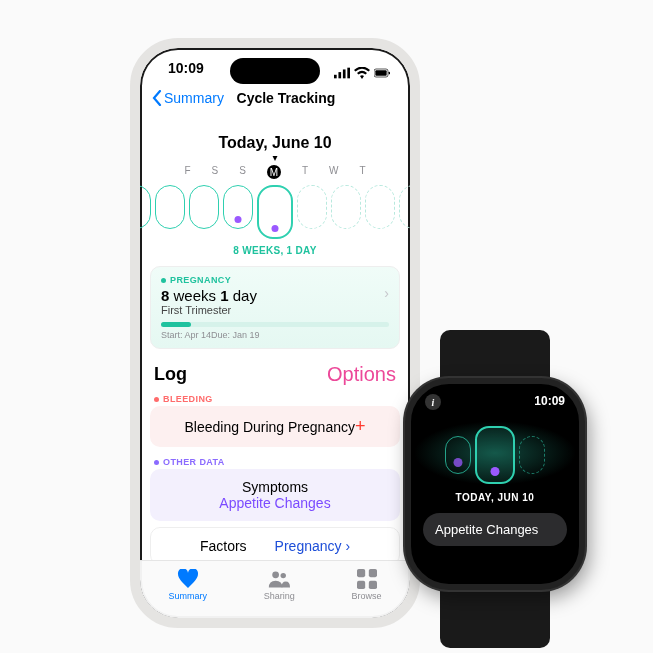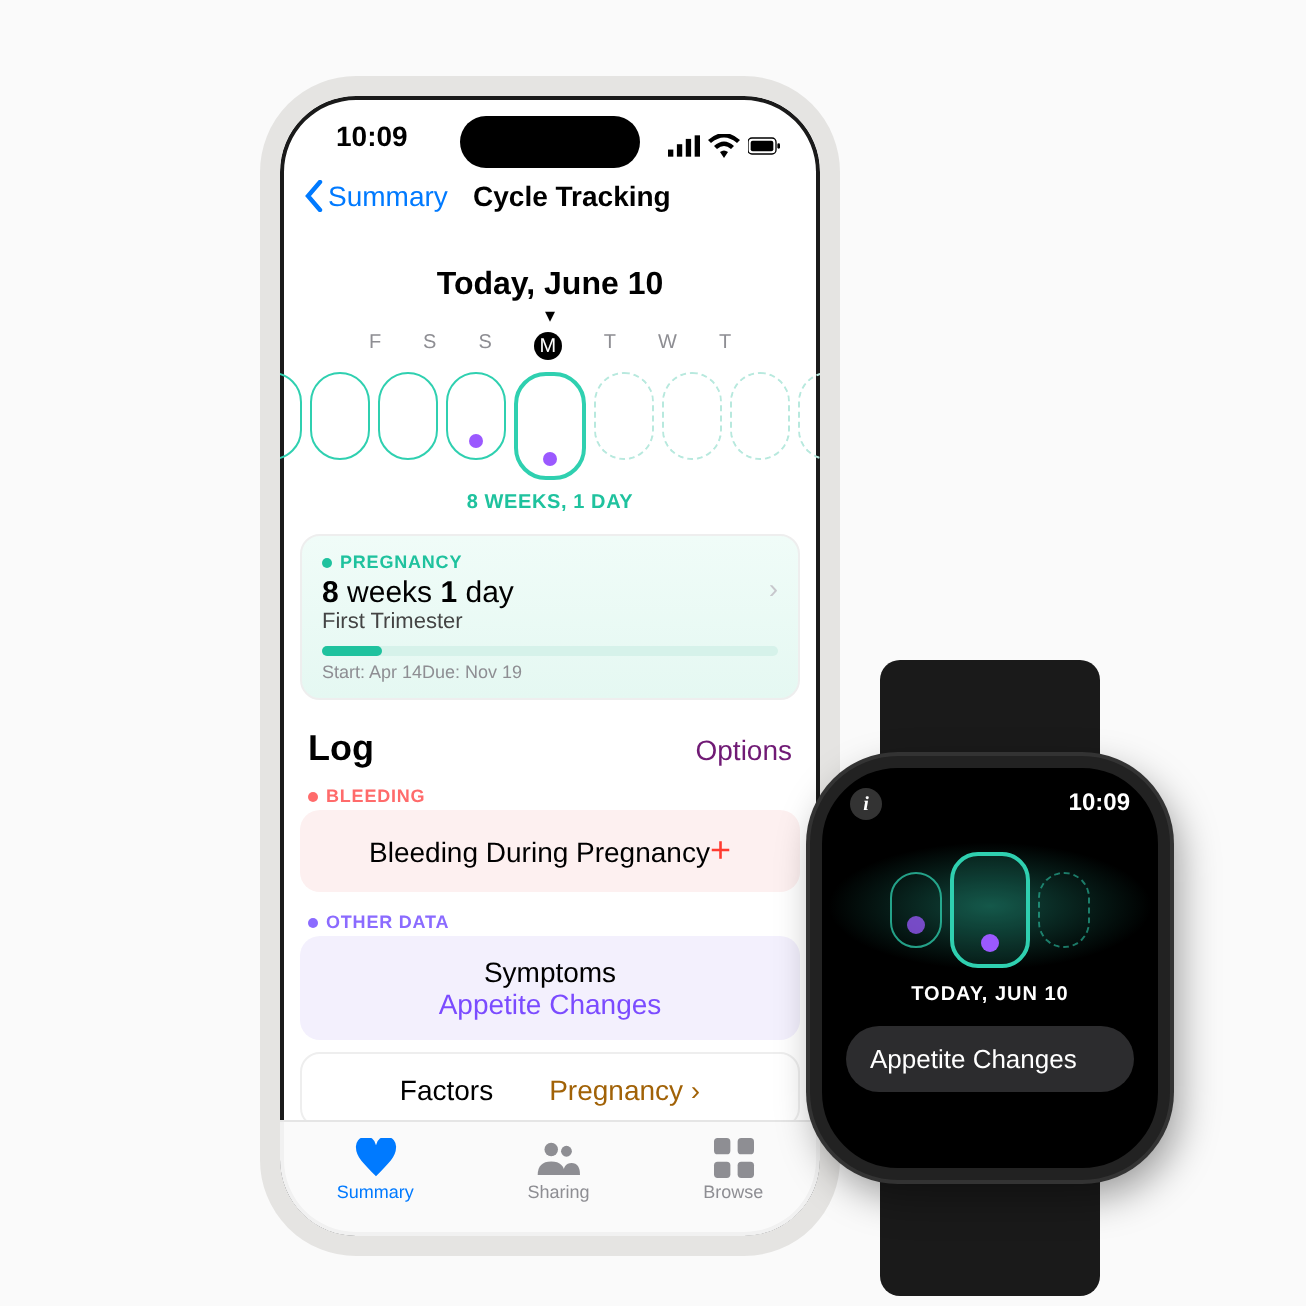--- a/index.html
+++ b/index.html
@@ -99,40 +99,40 @@
     content:""; position:absolute; left:0; top:0; bottom:0;
     width: 13%; background: #1fc29e; border-radius: 3px;
   }
   .bar-labels { display:flex; justify-content:flex-start; font-size: 9px; color:#8e8e93; margin-top:3px; }
 
   .log-head {
     display: flex; justify-content: space-between; align-items: center;
     padding: 4px 14px;
   }
   .log-head h3 { font-size: 18px; font-weight: 700; }
-  .options { color:#701a75; font-size: 14px; }
+  .options { color:#ec4899; font-size: 20px; }
 
   .section-tag { font-size: 9px; font-weight:700; letter-spacing:0.4px; padding: 4px 14px 2px 14px; display:flex; align-items:center; gap:4px; }
   .section-tag::before { content:""; width:5px; height:5px; border-radius:50%; }
   .tag-bleed { color:#ff6b6b; } .tag-bleed::before { background:#ff6b6b; }
   .tag-other { color:#8b6bff; } .tag-other::before { background:#8b6bff; }
 
   .row {
     margin: 0 10px 6px 10px;
     padding: 10px 12px;
     border-radius: 10px;
     display:flex; justify-content:center; align-items:center;
     font-size: 14px;
   }
   .row.bleed { background:#fdf0f0; }
   .row.bleed .plus { color:#ff3b30; font-size:18px; font-weight:300; }
   .row.other { background:#f3f0fd;flex-direction:column; }
   .row.other .val { color:#7b4bff; font-weight:500; }
   .row.plain { background:#fff; border:1px solid #eee; }
-  .row.plain .val { color:#a16207;padding-left:28px; }
+  .row.plain .val { color:#1d4ed8;padding-left:28px; }
 
   .tabbar {
     position:absolute; bottom:0; left:0; right:0;
     height: 58px; background: rgba(250,250,250,0.96);
     border-top:1px solid #e5e5e5;
     display:flex; justify-content:space-around; align-items:center;
     padding-bottom: 10px;
   }
   .tab { display:flex; flex-direction:column; align-items:center; gap:2px; font-size:9px; color:#8e8e93; }
   .tab.active { color:#007aff; }
@@ -266,21 +266,21 @@
     <div class="card-label">PREGNANCY</div>
     <h2>
       <b>8</b> <span>weeks</span>
       <b>1</b> <span>day</span>
     </h2>
     <div class="sub">First Trimester</div>
     <div class="chev">›</div>
     <div class="bar"></div>
     <div class="bar-labels">
       <span>Start: Apr 14</span>
-      <span>Due: Nov 19</span>
+      <span>Due: Jan 19</span>
     </div>
   </div>
 
   <div class="log-head">
     <h3>Log</h3>
     <span class="options">Options</span>
   </div>
 
   <div class="section-tag tag-bleed">BLEEDING</div>
   <div class="row bleed">

